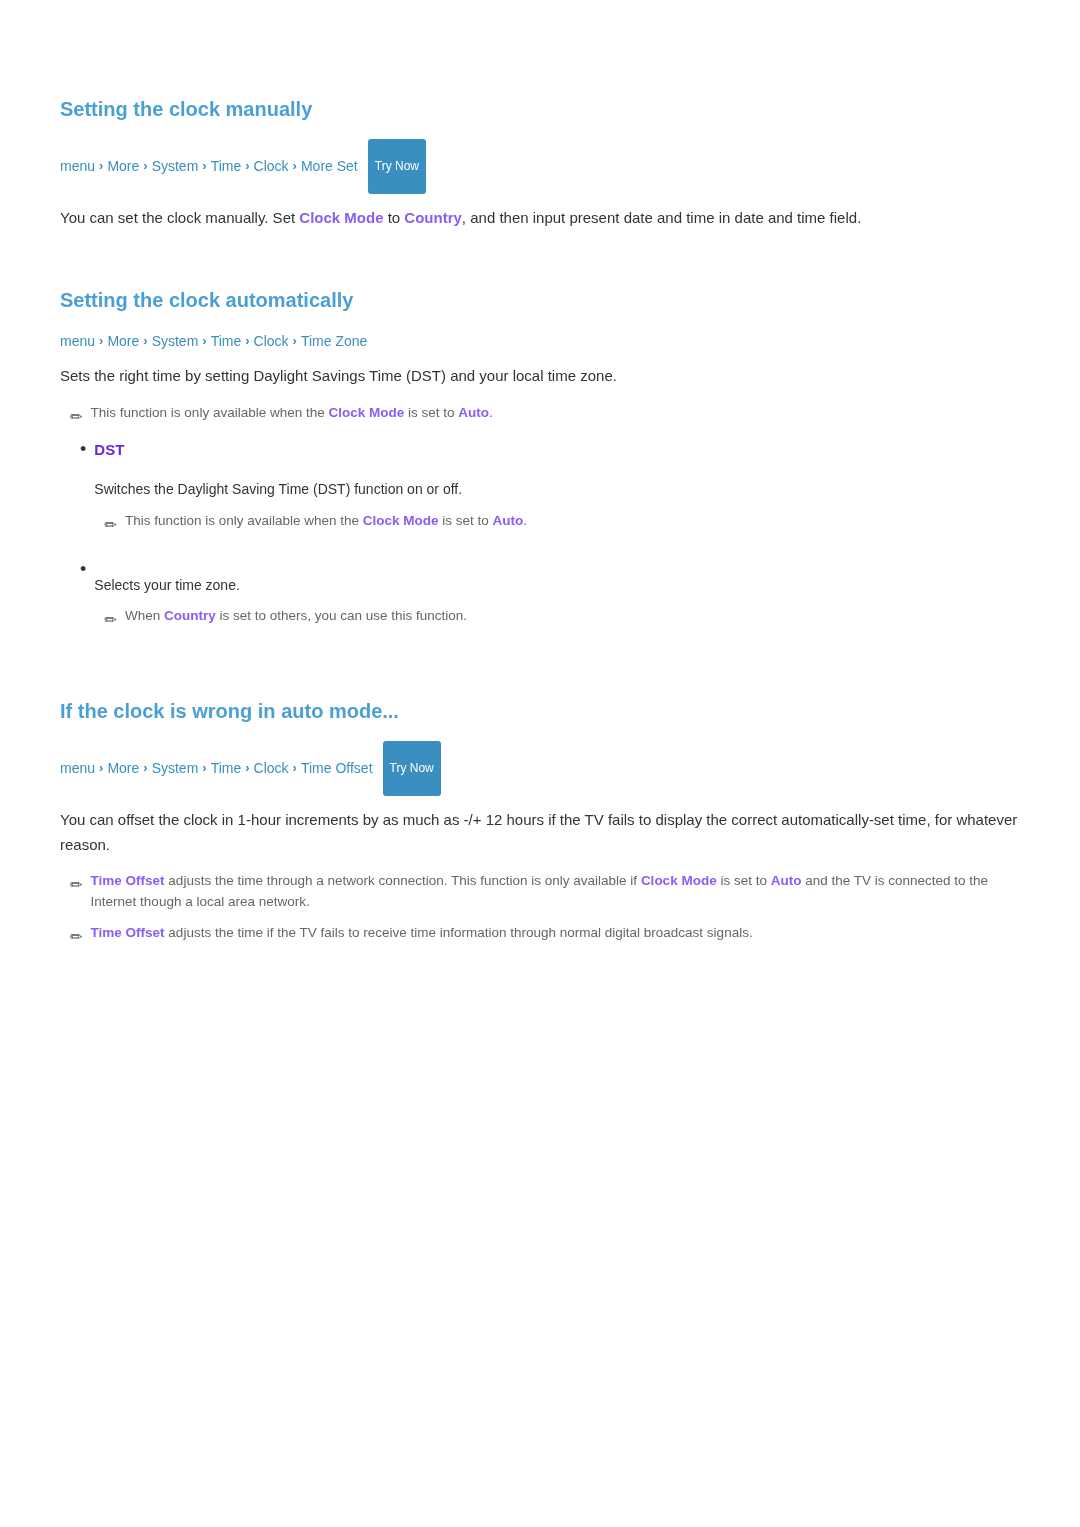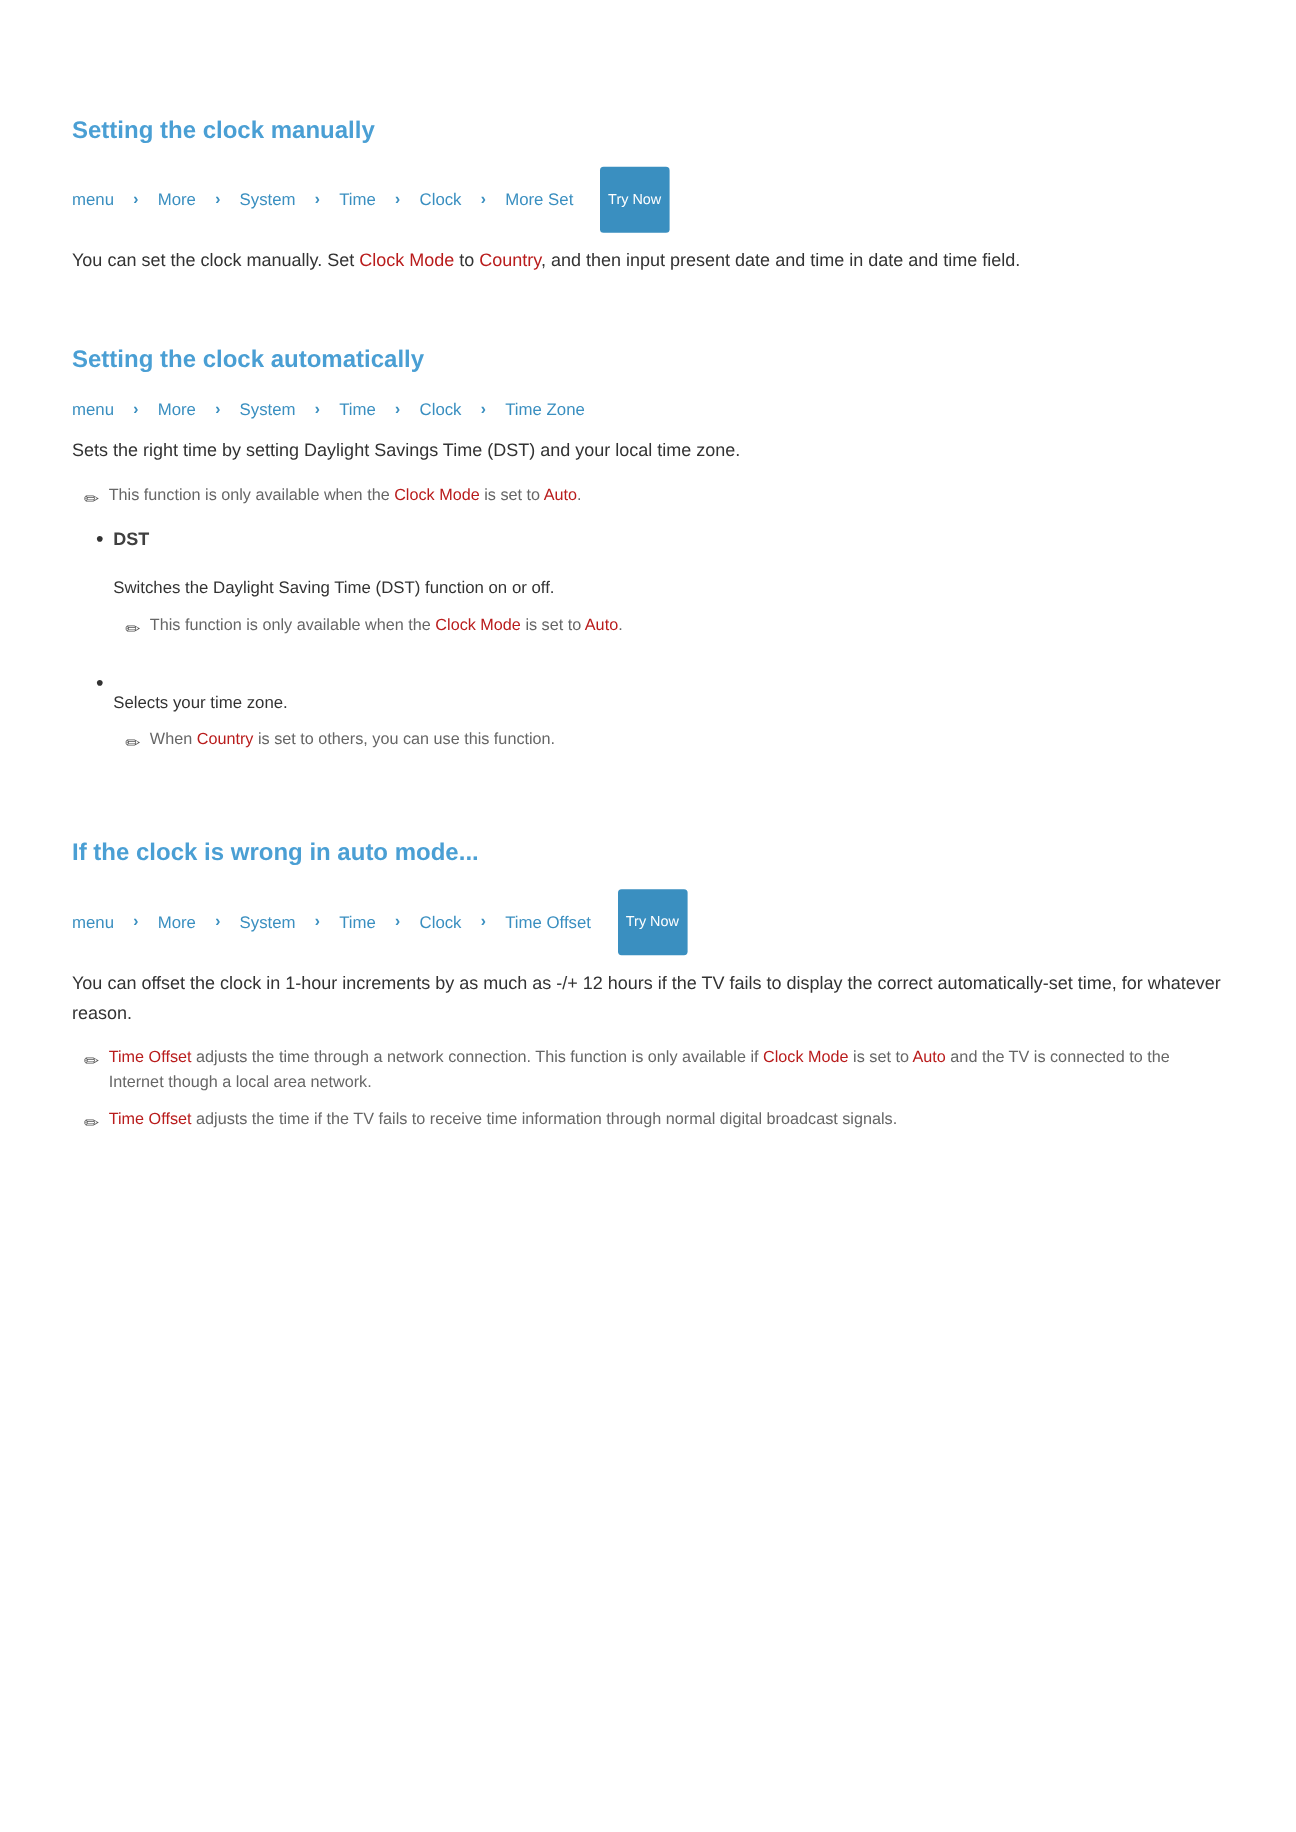--- a/index.html
+++ b/index.html
@@ -18,21 +18,21 @@
       font-size: 20px;
       font-weight: bold;
       margin-bottom: 14px;
       margin-top: 53px;
     }
 
     .breadcrumb {
       display: flex;
       align-items: center;
       flex-wrap: wrap;
-      gap: 16px;
+      gap: 4px;
       margin-bottom: 12px;
       font-size: 14px;
     }
 
     .breadcrumb-item {
       color: #3a8fc0;
       font-weight: normal;
     }
 
     .breadcrumb-sep {
@@ -52,22 +52,22 @@
       vertical-align: middle;
     }
 
     .body-text {
       color: #333333;
       margin-bottom: 14px;
       line-height: 1.65;
     }
 
     .highlight {
-      color: #b91c1c;
-      font-weight: normal;
+      color: #8b5cf6;
+      font-weight: bold;
     }
 
     .note {
       display: flex;
       align-items: flex-start;
       gap: 8px;
       margin: 10px 0 10px 10px;
       color: #666666;
       font-size: 13.5px;
       line-height: 1.55;
@@ -97,21 +97,21 @@
       font-size: 18px;
       line-height: 1.3;
       flex-shrink: 0;
     }
 
     .bullet-content {
       flex: 1;
     }
 
     .bullet-label {
-      color: #404040;
+      color: #6d28d9;
       font-weight: bold;
       font-size: 15px;
     }
 
     .bullet-desc {
       color: #333333;
       font-size: 14px;
       margin-top: 16px;
       margin-bottom: 6px;
     }

